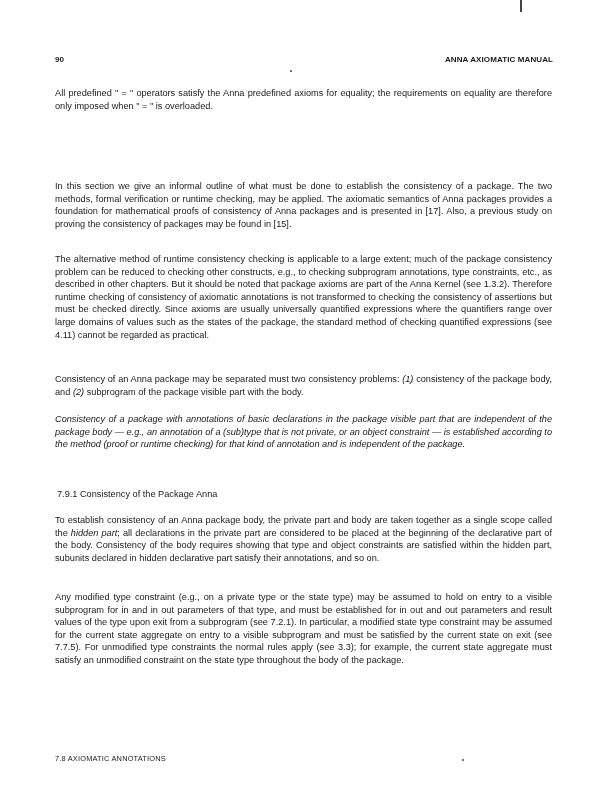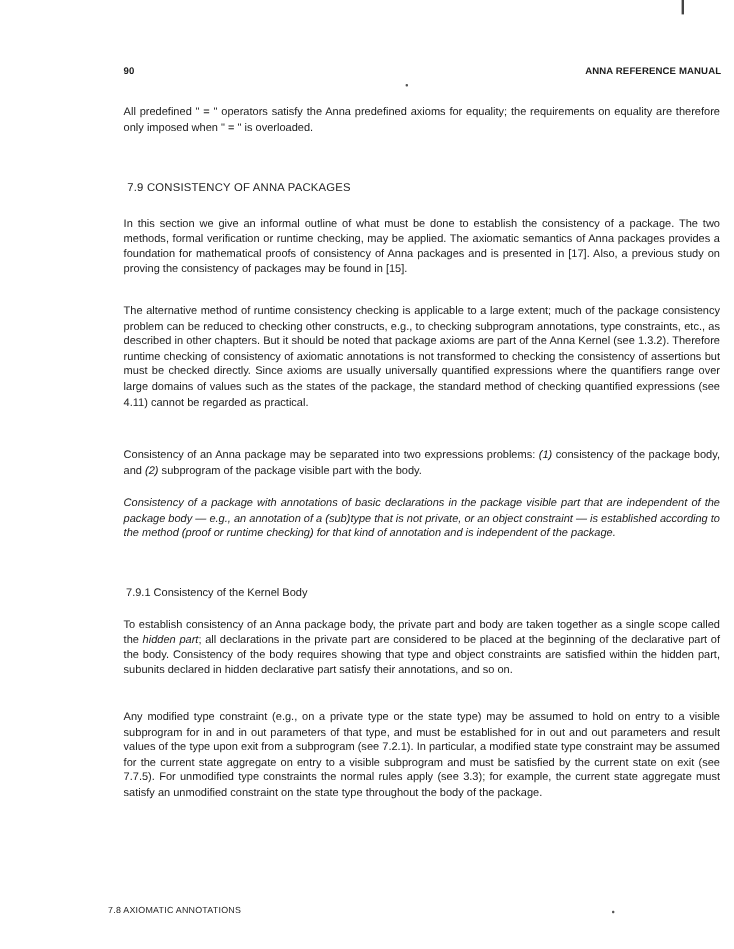--- a/index.html
+++ b/index.html
@@ -11,21 +11,21 @@
       width: 612px;
       height: 791px;
       position: relative;
       overflow: hidden;
       font-family: "Liberation Sans", sans-serif;
       color: #1a1a1a;
     }
     .page {
       position: absolute;
       left: 0; top: 0;
-      width: 524px; height: 791px; margin-left: 48px;
+      width: 524px; height: 791px;
     }
     .edge-mark {
       position: absolute;
       right: 2px;
       top: 0;
       width: 2px;
       height: 12px;
       background: #444;
     }
     .header {
@@ -59,21 +59,21 @@
     }
     .subsection-heading {
       position: absolute;
       left: 57px;
       font-size: 9.2px;
       font-weight: normal;
       margin: 0;
     }
     .footer {
       position: absolute;
-      left: 42px;
+      left: 55px;
       top: 754px;
       font-size: 7.4px;
       letter-spacing: 0.2px;
       text-align: center;
     }
     em { font-style: italic; }
     b { font-weight: normal; }
     .speck {
       position: absolute;
       width: 1.5px; height: 1.5px;
@@ -83,38 +83,37 @@
   </style>
 </head>
 <body>
 
 <div class="page">
 
   <div class="edge-mark"></div>
 
   <div class="header">
     <span class="page-num">90</span>
-    <span class="running">ANNA REFERENCE MANUAL</span>
+    <span class="running">ANNA AXIOMATIC MANUAL</span>
   </div>
 
   <span class="speck" style="left:290px; top:70px;"></span>
 
   <p class="body-text" style="top:87px;">All predefined " = " operators satisfy the Anna predefined axioms for equality; the requirements on equality are therefore only imposed when " = " is overloaded.</p>
 
-  <h2 class="section-heading" style="top:150px;">7.9 CONSISTENCY OF ANNA PACKAGES</h2>
 
   <p class="body-text" style="top:180px;">In this section we give an informal outline of what must be done to establish the consistency of a package.  The two methods, formal verification or runtime checking, may be applied.  The axiomatic semantics of Anna packages provides a foundation for mathematical proofs of consistency of Anna packages and is presented in [17].  Also, a previous study on proving the consistency of packages may be found in [15].</p>
 
   <p class="body-text" style="top:253px;">The alternative method of runtime consistency checking is applicable to a large extent; much of the package consistency problem can be reduced to checking other constructs, e.g., to checking subprogram annotations, type constraints, etc., as described in other chapters.  But it should be noted that package axioms are part of the Anna Kernel (see 1.3.2).  Therefore runtime checking of consistency of axiomatic annotations is not transformed to checking the consistency of assertions but must be checked directly. Since axioms are usually universally quantified expressions where the quantifiers range over large domains of values such as the states of the package, the standard method of checking quantified expressions (see 4.11) cannot be regarded as practical.</p>
 
-  <p class="body-text" style="top:373px;"><span>Consistency of an Anna package may be separated into two expressions problems:  </span><em>(1)</em><span> consistency of the package body, and </span><em>(2)</em><span> subprogram of the package visible part with the body.</span></p>
+  <p class="body-text" style="top:373px;"><span>Consistency of an Anna package may be separated must two consistency problems:  </span><em>(1)</em><span> consistency of the package body, and </span><em>(2)</em><span> subprogram of the package visible part with the body.</span></p>
 
   <p class="body-text" style="top:413px;font-style:italic;">Consistency of a package with annotations of basic declarations in the package visible part that are independent of the package body — e.g., an annotation of a (sub)type that is not private, or an object constraint — is established according to the method (proof or runtime checking) for that kind of annotation and is independent of the package.</p>
 
-  <h3 class="subsection-heading" style="top:489px;">7.9.1 Consistency of the Kernel Body</h3>
+  <h3 class="subsection-heading" style="top:489px;">7.9.1 Consistency of the Package Anna</h3>
 
   <p class="body-text" style="top:514px;"><span>To establish consistency of an Anna package body, the private part and body are taken together as a single scope called the </span><em>hidden part</em><span>; all declarations in the private part are considered to be placed at the beginning of the declarative part of the body.  Consistency of the body requires showing that type and object constraints are satisfied within the hidden part, subunits declared in hidden declarative part satisfy their annotations, and so on.</span></p>
 
   <p class="body-text" style="top:591px;"><span>Any modified type constraint (e.g., on a private type or the state type) may be assumed to hold on entry to a visible subprogram for </span><b>in</b><span> and </span><b>in out</b><span> parameters of that type, and must be established for </span><b>in out</b><span> and </span><b>out</b><span> parameters and result values of the type upon exit from a subprogram (see 7.2.1).  In particular, a modified state type constraint may be assumed for the current state aggregate on entry to a visible subprogram and must be satisfied by the current state on exit (see 7.7.5).  For unmodified type constraints the normal rules apply (see 3.3); for example, the current state aggregate must satisfy an unmodified constraint on the state type throughout the body of the package.</span></p>
 
   <div class="footer">7.8 AXIOMATIC ANNOTATIONS</div>
 
   <span class="speck" style="left:462px; top:759px;"></span>
 </div>
 

